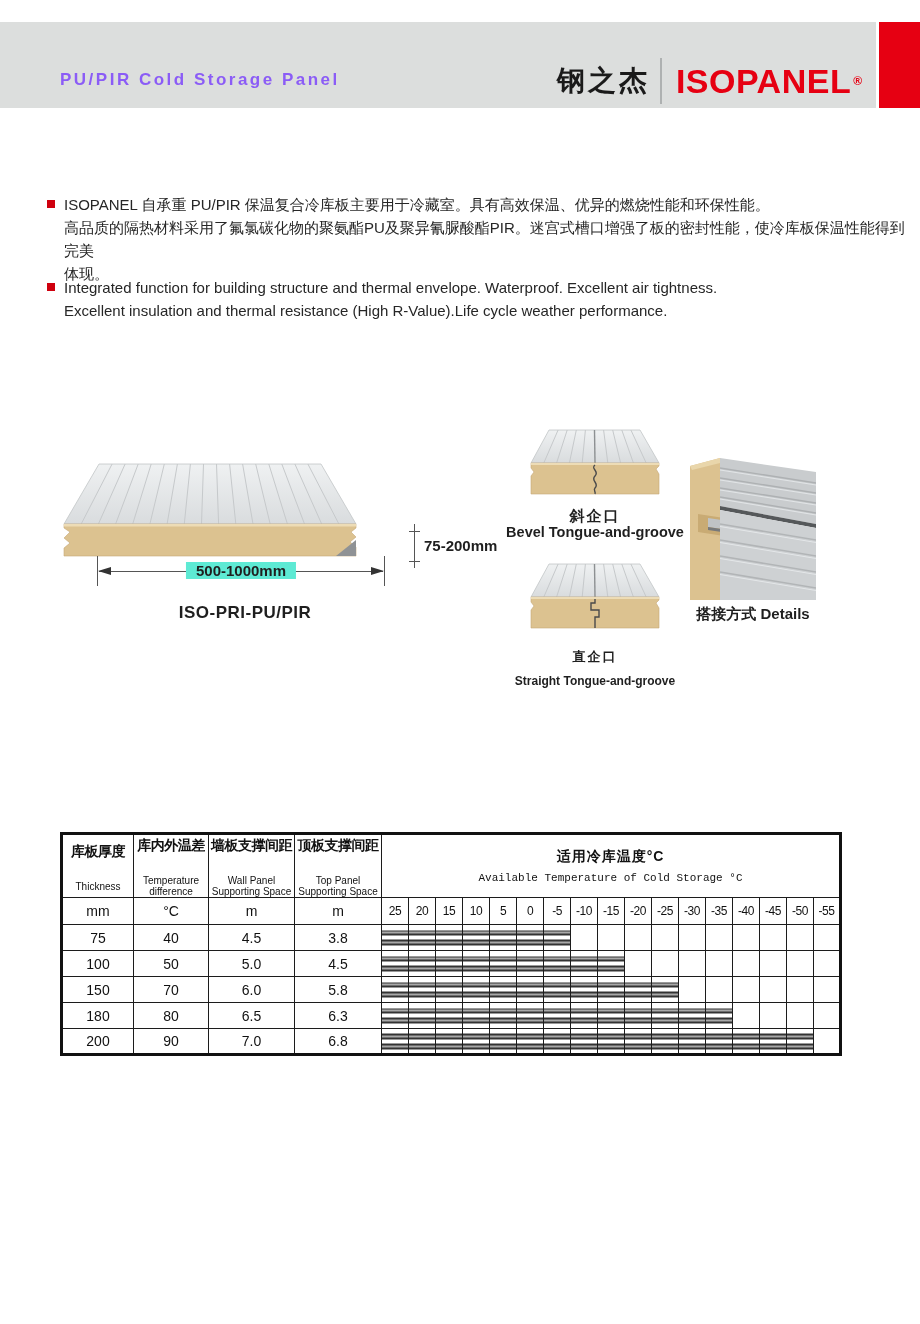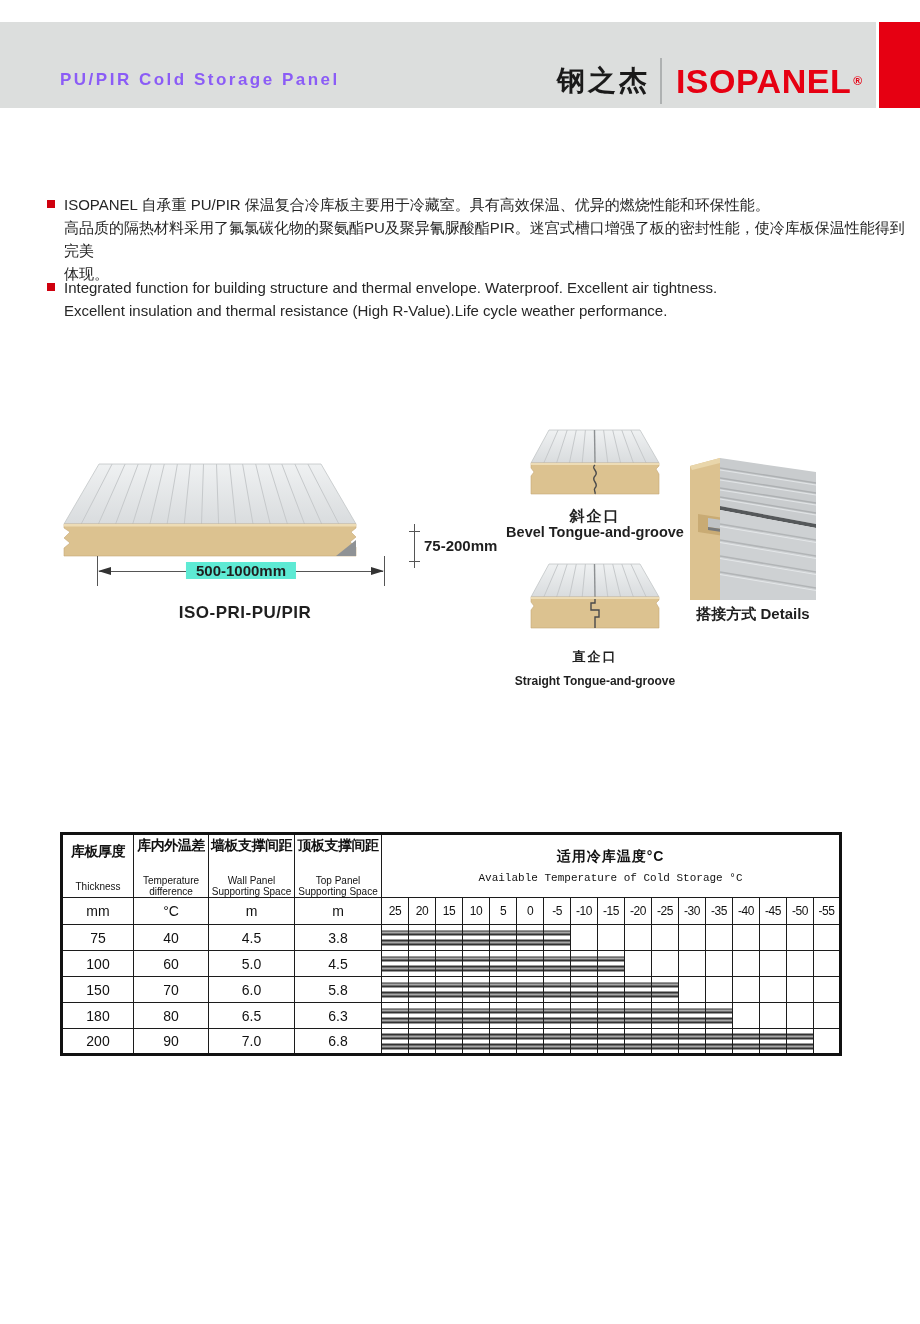--- a/index.html
+++ b/index.html
@@ -311,21 +311,21 @@
           <td></td>
           <td></td>
           <td></td>
           <td></td>
           <td></td>
           <td></td>
           <td></td>
     </tr>
     <tr class="drow">
       <td class="num">100</td>
-      <td class="num">60</td>
+      <td class="num">50</td>
       <td class="num">5.0</td>
       <td class="num">4.5</td>
       <td class="bar"></td>
           <td class="bar"></td>
           <td class="bar"></td>
           <td class="bar"></td>
           <td class="bar"></td>
           <td class="bar"></td>
           <td class="bar"></td>
           <td class="bar"></td>

